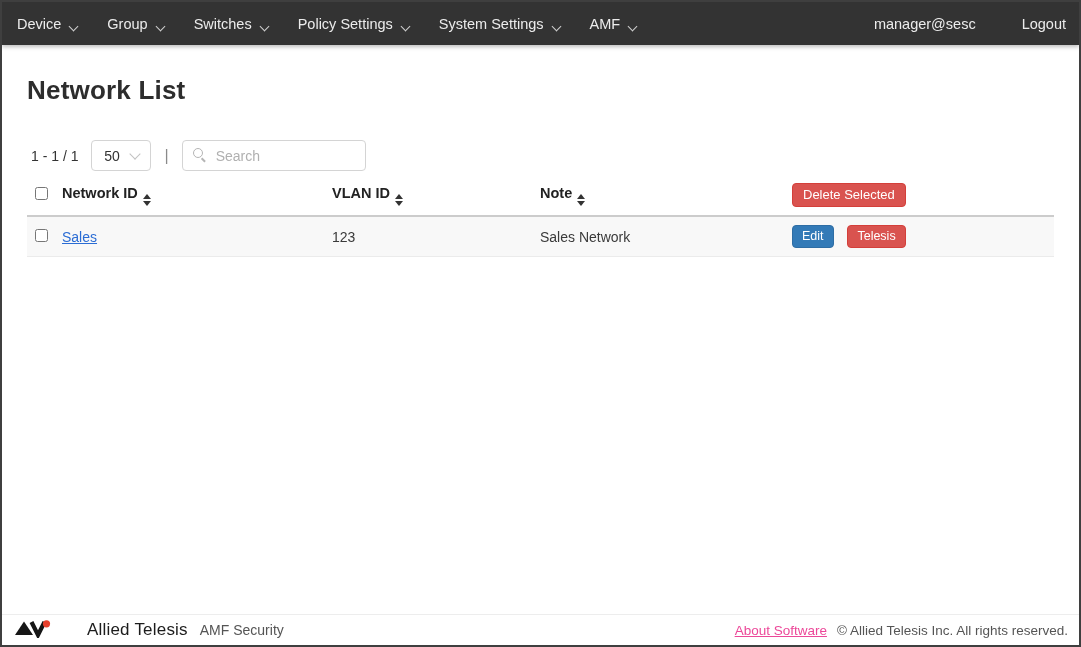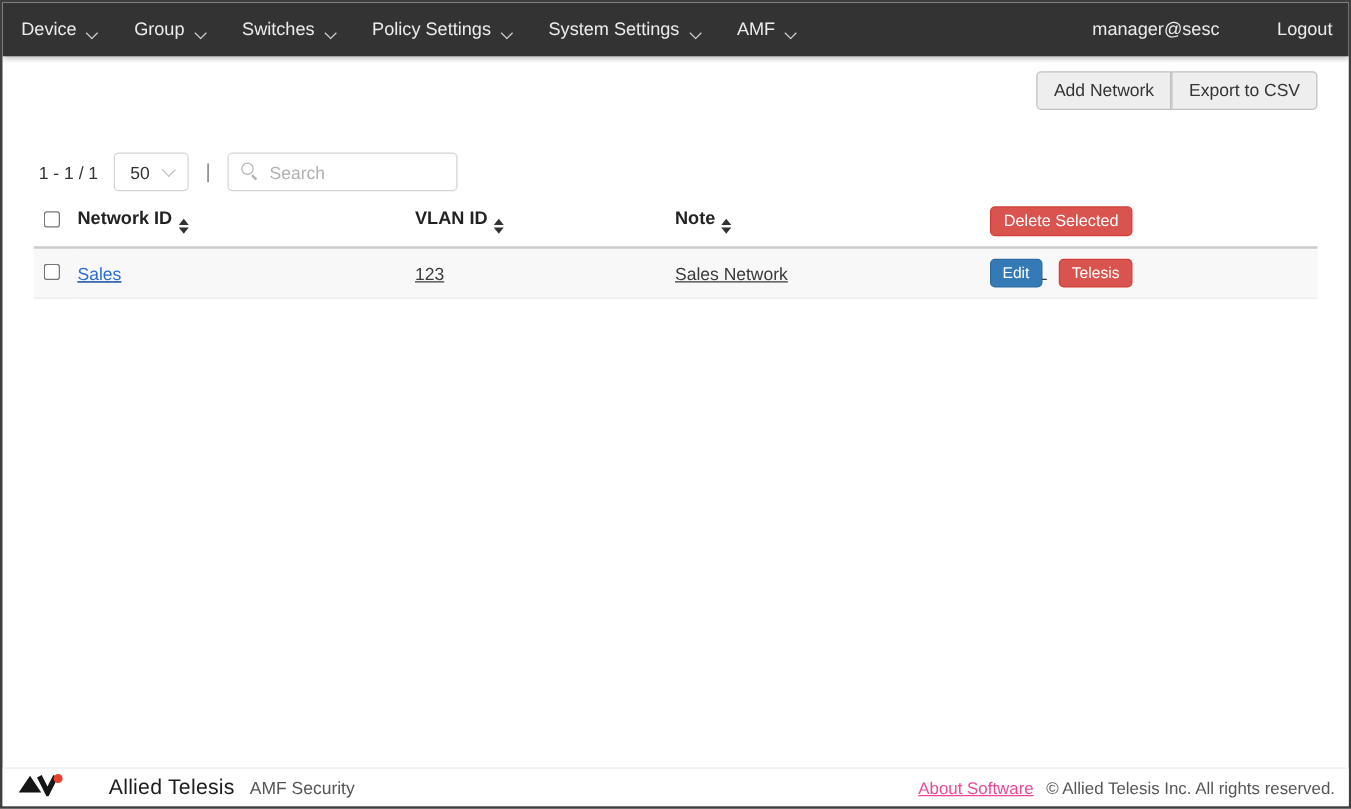--- a/index.html
+++ b/index.html
@@ -156,21 +156,20 @@
     color: #222222;
     padding: 7px 0 8px 0;
     border-bottom: 2px solid #cccccc;
     vertical-align: middle;
   }
   td {
     font-size: 14px;
     color: #3a3a3a;
     padding: 8px 0;
     vertical-align: middle;
-    text-decoration: underline;
   }
   tr.data-row { background: #f8f8f8; border-bottom: 1px solid #ebebeb; }
   th.check-cell, td.check-cell { padding-left: 8px; }
   input[type="checkbox"] { width: 13px; height: 13px; cursor: pointer; }
   .sort-icon {
     display: inline-flex;
     flex-direction: column;
     gap: 2px;
     margin-left: 5px;
     vertical-align: -1px;
@@ -266,27 +265,22 @@
     <span>AMF</span>
     <span class="caret"></span>
   </div>
   <div class="nav-spacer"></div>
   <span class="nav-user">manager@sesc</span>
   <span class="nav-logout">Logout</span>
 </div>
 
 <div class="content">
 
-
-  <div class="toolbar">
-    <div class="btn-group">
-      <button class="btn-default">Add Network</button>
-      <button class="btn-default">Export to CSV</button>
-    </div>
-  </div>
+  <h1 class="page-title">Network List</h1>
+
 
   <div class="list-controls">
     <span class="range-text">1 - 1 / 1</span>
     <div class="page-size-select">
       <span>50</span>
       <span class="select-caret"></span>
     </div>
     <span class="pipe-sep">|</span>
     <div class="search-wrap">
       <span class="search-icon"></span>

